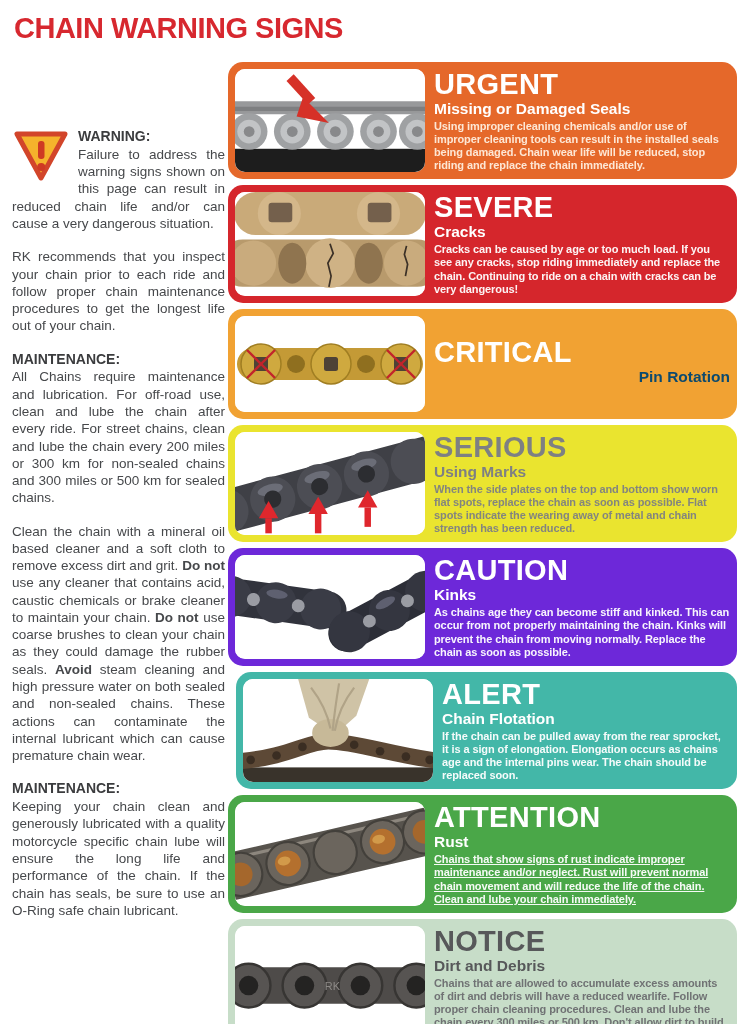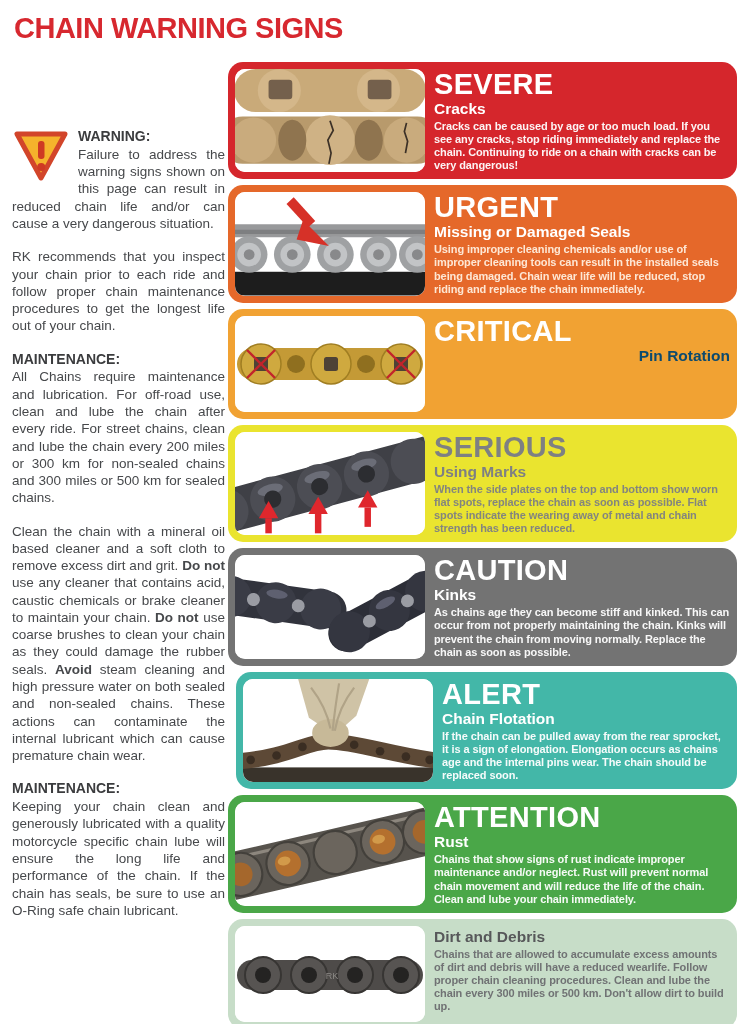--- a/index.html
+++ b/index.html
@@ -53,48 +53,20 @@
     <p><span>Clean the chain with a mineral oil based cleaner and a soft cloth to remove excess dirt and grit. </span><b>Do not</b><span> use any cleaner that contains acid, caustic chemicals or brake cleaner to maintain your chain. </span><b>Do not</b><span> use coarse brushes to clean your chain as they could damage the rubber seals. </span><b>Avoid</b><span> steam cleaning and high pressure water on both sealed and non-sealed chains. These actions can contaminate the internal lubricant which can cause premature chain wear.</span></p>
 
     <p class="lub-block">
       <b class="side-h">MAINTENANCE:</b>
       <span>Keeping your chain clean and generously lubricated with a quality motorcycle specific chain lube will ensure the long life and performance of the chain. If the chain has seals, be sure to use an O-Ring safe chain lubricant.</span>
     </p>
   </div>
 
   <div class="panels">
 
-    <section class="panel" style="background-color: rgb(213, 38, 44);">
-      <div class="photo">
-        <svg viewBox="0 0 190 96" preserveAspectRatio="xMidYMid slice">
-          <rect width="190" height="96" fill="#ffffff"></rect>
-          <rect x="6" y="0" width="178" height="40" rx="20" fill="#c9aa79"></rect>
-          <circle cx="48" cy="20" r="20" fill="#d4b78a"></circle>
-          <circle cx="140" cy="20" r="20" fill="#d4b78a"></circle>
-          <rect x="38" y="10" width="22" height="18" rx="3" fill="#74604c"></rect>
-          <rect x="130" y="10" width="22" height="18" rx="3" fill="#74604c"></rect>
-          <rect x="-8" y="44" width="206" height="44" rx="22" fill="#b89a6c"></rect>
-          <circle cx="24" cy="66" r="21" fill="#c9ab7d"></circle>
-          <circle cx="95" cy="66" r="23" fill="#cfb285"></circle>
-          <circle cx="166" cy="66" r="21" fill="#c9ab7d"></circle>
-          <ellipse cx="60" cy="66" rx="13" ry="19" fill="#8f744f"></ellipse>
-          <ellipse cx="131" cy="66" rx="13" ry="19" fill="#8f744f"></ellipse>
-          <g stroke="#3c3127" stroke-width="1.6" fill="none">
-            <path d="M95 48 l3 9 -5 9 3 12 -2 10"></path>
-            <path d="M166 50 l-2 8 3 9 -2 11"></path>
-          </g>
-        </svg>
-      </div>
-      <div class="ptext">
-        <h2 class="lvl" style="color: rgb(255, 255, 255);">SEVERE</h2>
-        <h3 class="sub" style="color: rgb(255, 255, 255);">Cracks</h3>
-        <p class="pbody" style="color: rgb(255, 255, 255);">Cracks can be caused by age or too much load. If you see any cracks, stop riding immediately and replace the chain. Continuing to ride on a chain with cracks can be very dangerous!</p>
-      </div>
-    </section>
-
     <section class="panel" style="background-color: rgb(229, 104, 42);">
       <div class="photo">
         <svg viewBox="0 0 190 96" preserveAspectRatio="xMidYMid slice">
           <rect width="190" height="96" fill="#ffffff"></rect>
           <rect x="0" y="74" width="190" height="22" fill="#1d1d1d"></rect>
           <rect x="0" y="30" width="190" height="12" rx="6" fill="#98999b"></rect>
           <rect x="0" y="35" width="190" height="4" fill="#7e7f81"></rect>
           <g>
             <circle cx="20" cy="58" r="17" fill="#9fa1a3"></circle>
               <circle cx="20" cy="58" r="11" fill="#c2c4c6"></circle>
@@ -118,20 +90,48 @@
           </g>
         </svg>
       </div>
       <div class="ptext">
         <h2 class="lvl" style="color: rgb(255, 255, 255);">URGENT</h2>
         <h3 class="sub" style="color: rgb(255, 255, 255);">Missing or Damaged Seals</h3>
         <p class="pbody" style="color: rgb(255, 238, 222);">Using improper cleaning chemicals and/or use of improper cleaning tools can result in the installed seals being damaged. Chain wear life will be reduced, stop riding and replace the chain immediately.</p>
       </div>
     </section>
 
+    <section class="panel" style="background-color: rgb(213, 38, 44);">
+      <div class="photo">
+        <svg viewBox="0 0 190 96" preserveAspectRatio="xMidYMid slice">
+          <rect width="190" height="96" fill="#ffffff"></rect>
+          <rect x="6" y="0" width="178" height="40" rx="20" fill="#c9aa79"></rect>
+          <circle cx="48" cy="20" r="20" fill="#d4b78a"></circle>
+          <circle cx="140" cy="20" r="20" fill="#d4b78a"></circle>
+          <rect x="38" y="10" width="22" height="18" rx="3" fill="#74604c"></rect>
+          <rect x="130" y="10" width="22" height="18" rx="3" fill="#74604c"></rect>
+          <rect x="-8" y="44" width="206" height="44" rx="22" fill="#b89a6c"></rect>
+          <circle cx="24" cy="66" r="21" fill="#c9ab7d"></circle>
+          <circle cx="95" cy="66" r="23" fill="#cfb285"></circle>
+          <circle cx="166" cy="66" r="21" fill="#c9ab7d"></circle>
+          <ellipse cx="60" cy="66" rx="13" ry="19" fill="#8f744f"></ellipse>
+          <ellipse cx="131" cy="66" rx="13" ry="19" fill="#8f744f"></ellipse>
+          <g stroke="#3c3127" stroke-width="1.6" fill="none">
+            <path d="M95 48 l3 9 -5 9 3 12 -2 10"></path>
+            <path d="M166 50 l-2 8 3 9 -2 11"></path>
+          </g>
+        </svg>
+      </div>
+      <div class="ptext">
+        <h2 class="lvl" style="color: rgb(255, 255, 255);">SEVERE</h2>
+        <h3 class="sub" style="color: rgb(255, 255, 255);">Cracks</h3>
+        <p class="pbody" style="color: rgb(255, 255, 255);">Cracks can be caused by age or too much load. If you see any cracks, stop riding immediately and replace the chain. Continuing to ride on a chain with cracks can be very dangerous!</p>
+      </div>
+    </section>
+
     <section class="panel" style="background-color: rgb(241, 162, 51);">
       <div class="photo">
         <svg viewBox="0 0 190 96" preserveAspectRatio="xMidYMid slice">
           <rect width="190" height="96" fill="#ffffff"></rect>
           <rect x="2" y="32" width="186" height="32" rx="16" fill="#c49a36"></rect>
           <circle cx="26" cy="48" r="20" fill="#cfa93f" stroke="#a07e22" stroke-width="1.5"></circle>
           <circle cx="96" cy="48" r="20" fill="#cfa93f" stroke="#a07e22" stroke-width="1.5"></circle>
           <circle cx="166" cy="48" r="20" fill="#cfa93f" stroke="#a07e22" stroke-width="1.5"></circle>
           <circle cx="61" cy="48" r="9" fill="#8f6f1f"></circle>
           <circle cx="131" cy="48" r="9" fill="#8f6f1f"></circle>
@@ -140,21 +140,21 @@
           <rect x="159" y="41" width="14" height="14" rx="2.5" fill="#4e4236"></rect>
           <g stroke="#c2242b" stroke-width="2.4">
             <line x1="12" y1="34" x2="40" y2="62"></line>
               <line x1="40" y1="34" x2="12" y2="62"></line>
             <line x1="152" y1="34" x2="180" y2="62"></line>
               <line x1="180" y1="34" x2="152" y2="62"></line>
           </g>
         </svg>
       </div>
       <div class="ptext">
-        <h2 class="lvl" style="color: rgb(255, 255, 255);">CRITICAL</h2>
+        <h2 class="lvl" style="color: rgb(255, 255, 255); margin-top: 21px;">CRITICAL</h2>
         <h3 class="sub" style="color: #0c4a6e; text-align: right;">Pin Rotation</h3>
       </div>
     </section>
 
     <section class="panel" style="background-color: rgb(234, 228, 47);">
       <div class="photo">
         <svg viewBox="0 0 190 96" preserveAspectRatio="xMidYMid slice">
           <rect width="190" height="96" fill="#ffffff"></rect>
           <g transform="rotate(-15 95 48)">
             <rect x="-20" y="28" width="230" height="40" rx="20" fill="#3f4046"></rect>
@@ -180,21 +180,21 @@
           </g>
         </svg>
       </div>
       <div class="ptext">
         <h2 class="lvl" style="color: rgb(126, 128, 131);">SERIOUS</h2>
         <h3 class="sub" style="color: rgb(126, 128, 131);">Using Marks</h3>
         <p class="pbody" style="color: rgb(126, 128, 131);">When the side plates on the top and bottom show worn flat spots, replace the chain as soon as possible. Flat spots indicate the wearing away of metal and chain strength has been reduced.</p>
       </div>
     </section>
 
-    <section class="panel" style="background-color: #737373; justify-content: space-between;">
+    <section class="panel" style="background-color: #6d28d9; justify-content: space-between;">
       <div class="photo">
         <svg viewBox="0 0 190 96" preserveAspectRatio="xMidYMid slice">
           <rect width="190" height="96" fill="#ffffff"></rect>
           <g transform="rotate(8 50 50)">
             <rect x="-15" y="28" width="125" height="34" rx="17" fill="#31333c"></rect>
             <circle cx="2" cy="45" r="19" fill="#3a3c46"></circle>
               <circle cx="44" cy="45" r="19" fill="#3a3c46"></circle>
             <circle cx="86" cy="45" r="19" fill="#3a3c46"></circle>
             <circle cx="23" cy="45" r="6" fill="#9a9ca3"></circle>
               <circle cx="65" cy="45" r="6" fill="#9a9ca3"></circle>
@@ -265,40 +265,41 @@
             <circle cx="145" cy="48" r="12" fill="#b4702e"></circle>
               <ellipse cx="142" cy="45" rx="6" ry="4" fill="#d29a4a"></ellipse>
             <circle cx="10" cy="48" r="11" fill="#a5672c"></circle>
             <circle cx="185" cy="48" r="11" fill="#a5672c"></circle>
           </g>
         </svg>
       </div>
       <div class="ptext">
         <h2 class="lvl" style="color: rgb(255, 255, 255);">ATTENTION</h2>
         <h3 class="sub" style="color: rgb(255, 255, 255);">Rust</h3>
-        <p class="pbody" style="color: rgb(255, 255, 255);">Chains that show signs of rust indicate improper maintenance and/or neglect. Rust will prevent normal chain movement and will reduce the life of the chain. Clean and lube your chain immediately.</p>
+        <p class="pbody" style="color: rgb(255, 255, 255); text-decoration: underline;">Chains that show signs of rust indicate improper maintenance and/or neglect. Rust will prevent normal chain movement and will reduce the life of the chain. Clean and lube your chain immediately.</p>
       </div>
     </section>
 
     <section class="panel" style="background-color: rgb(199, 221, 200);">
       <div class="photo">
         <svg viewBox="0 0 190 96" preserveAspectRatio="xMidYMid slice">
           <rect width="190" height="96" fill="#ffffff"></rect>
           <rect x="2" y="34" width="186" height="30" rx="15" fill="#4e4b49"></rect>
           <circle cx="28" cy="49" r="18" fill="#575452" stroke="#373533" stroke-width="2"></circle>
           <circle cx="74" cy="49" r="18" fill="#575452" stroke="#373533" stroke-width="2"></circle>
           <circle cx="120" cy="49" r="18" fill="#575452" stroke="#373533" stroke-width="2"></circle>
           <circle cx="166" cy="49" r="18" fill="#575452" stroke="#373533" stroke-width="2"></circle>
           <circle cx="28" cy="49" r="8" fill="#242322"></circle>
             <circle cx="74" cy="49" r="8" fill="#242322"></circle>
           <circle cx="120" cy="49" r="8" fill="#242322"></circle>
             <circle cx="166" cy="49" r="8" fill="#242322"></circle>
           <text x="97" y="53" font-size="9" fill="#8d8a87" text-anchor="middle">RK</text>
         </svg>
       </div>
       <div class="ptext">
+        <h2 class="lvl" style="color: rgb(87, 88, 90);">NOTICE</h2>
         <h3 class="sub" style="color: rgb(87, 88, 90);">Dirt and Debris</h3>
         <p class="pbody" style="color: rgb(108, 109, 112);">Chains that are allowed to accumulate excess amounts of dirt and debris will have a reduced wearlife. Follow proper chain cleaning procedures. Clean and lube the chain every 300 miles or 500 km. Don't allow dirt to build up.</p>
       </div>
     </section>
 
   </div>
 </div>
 
 </body></html>

